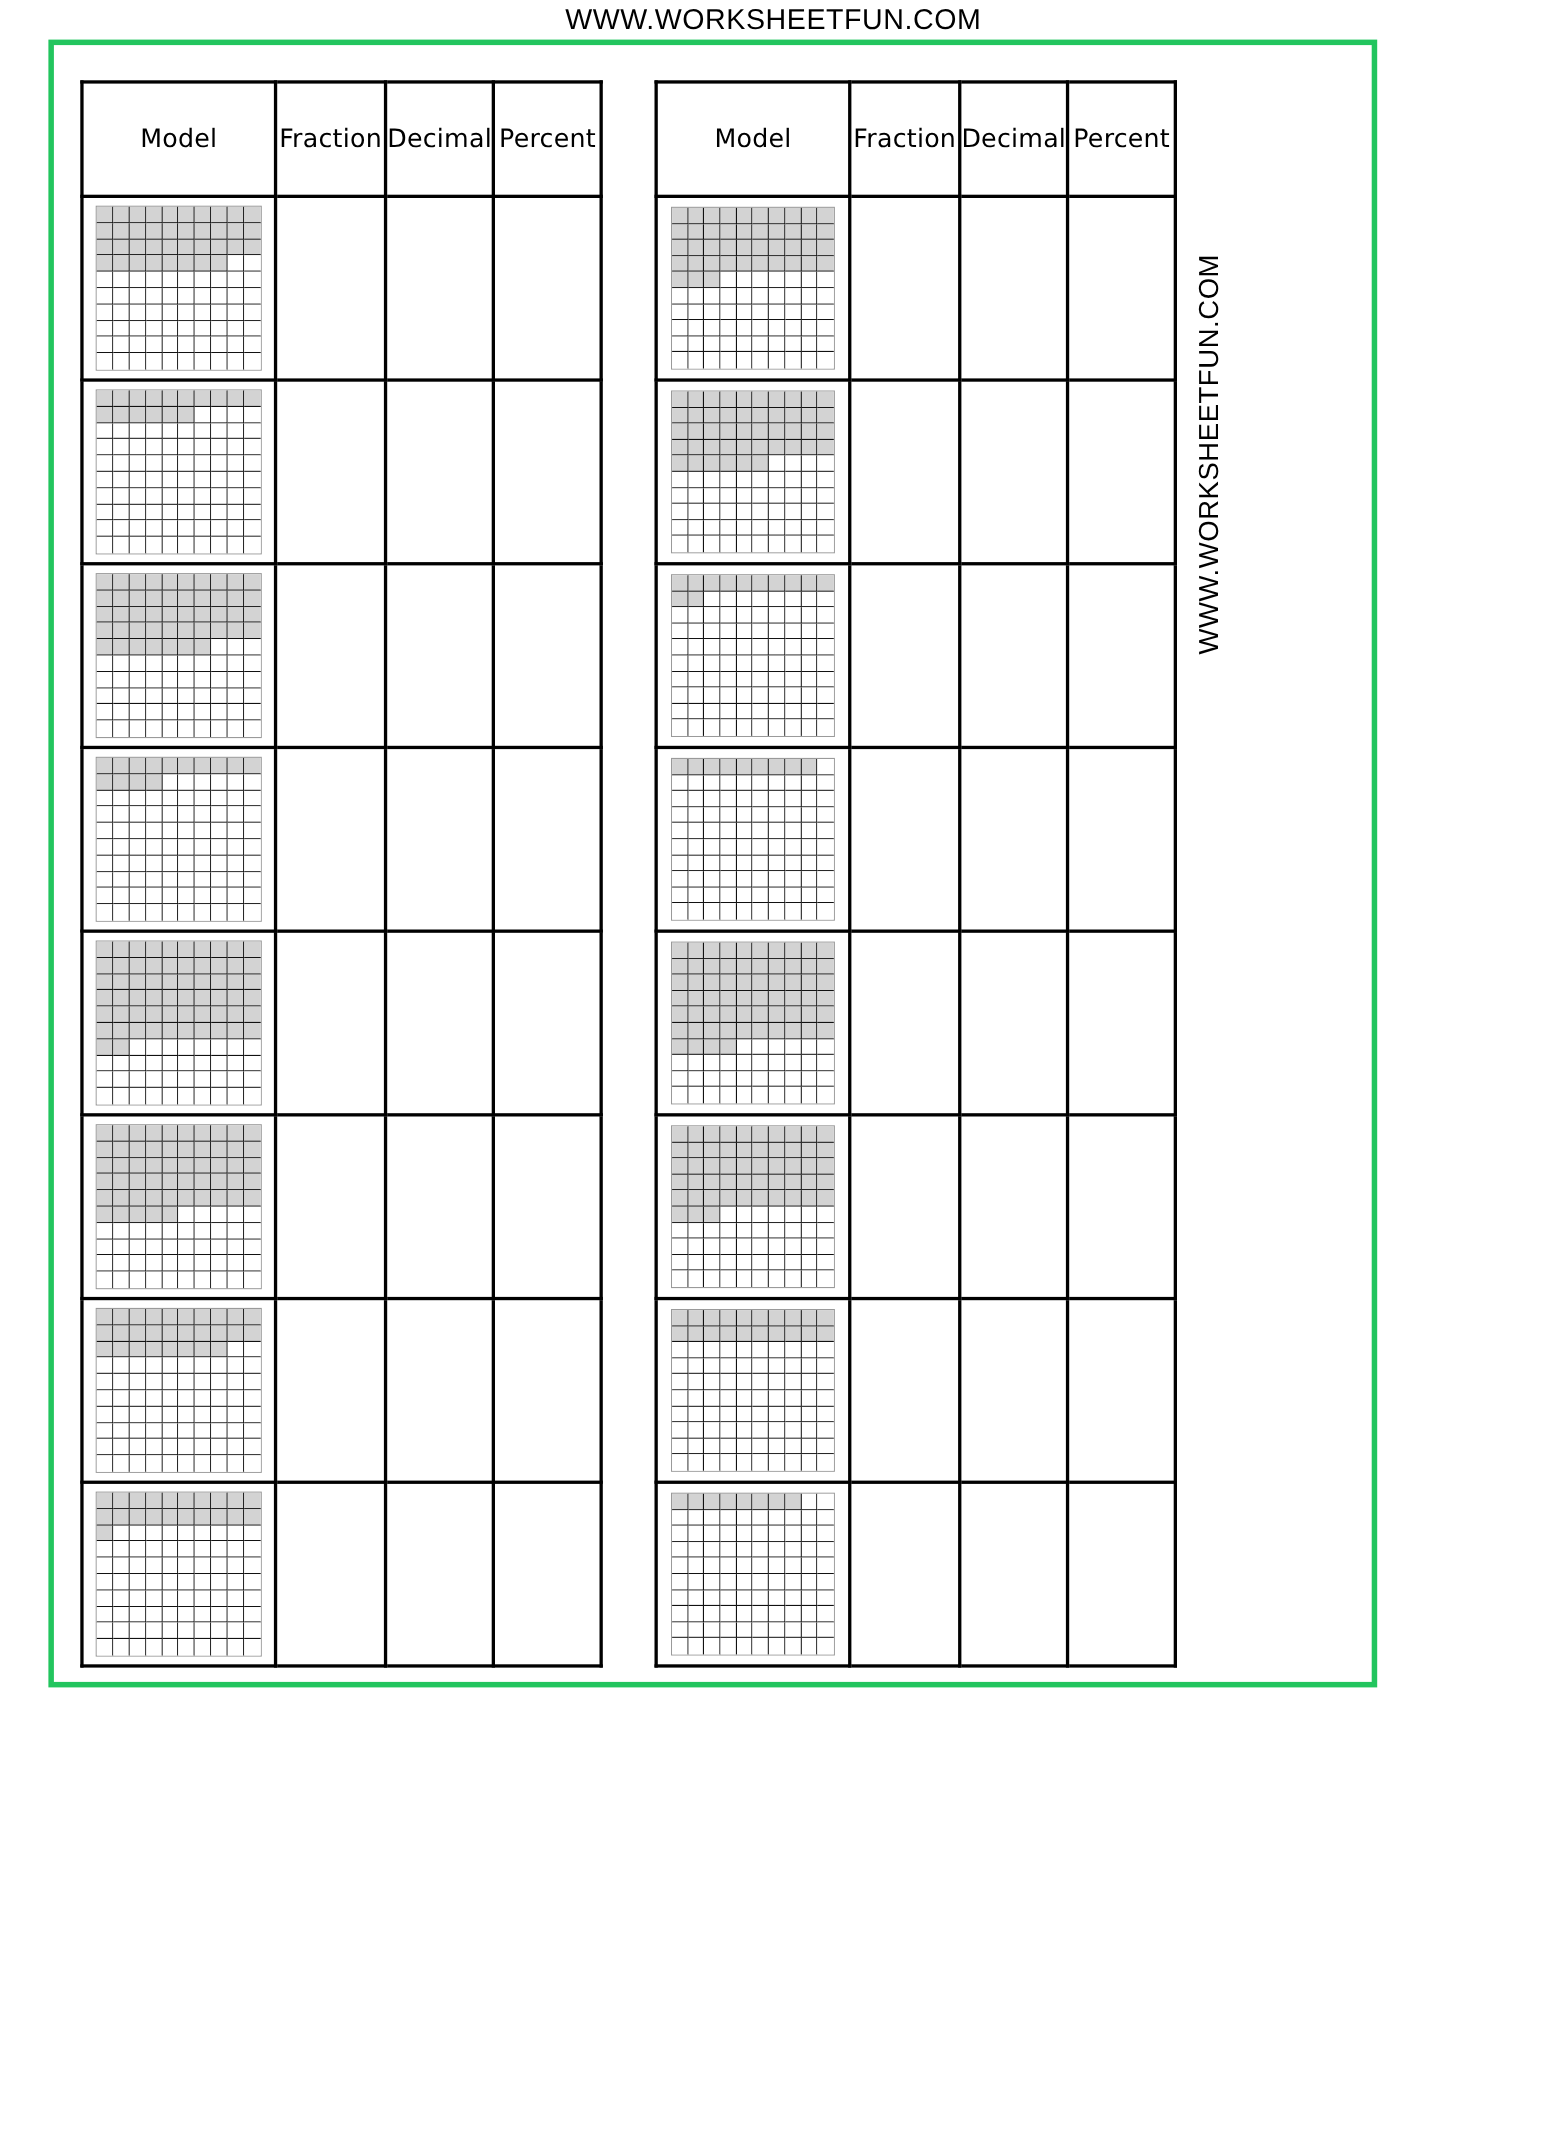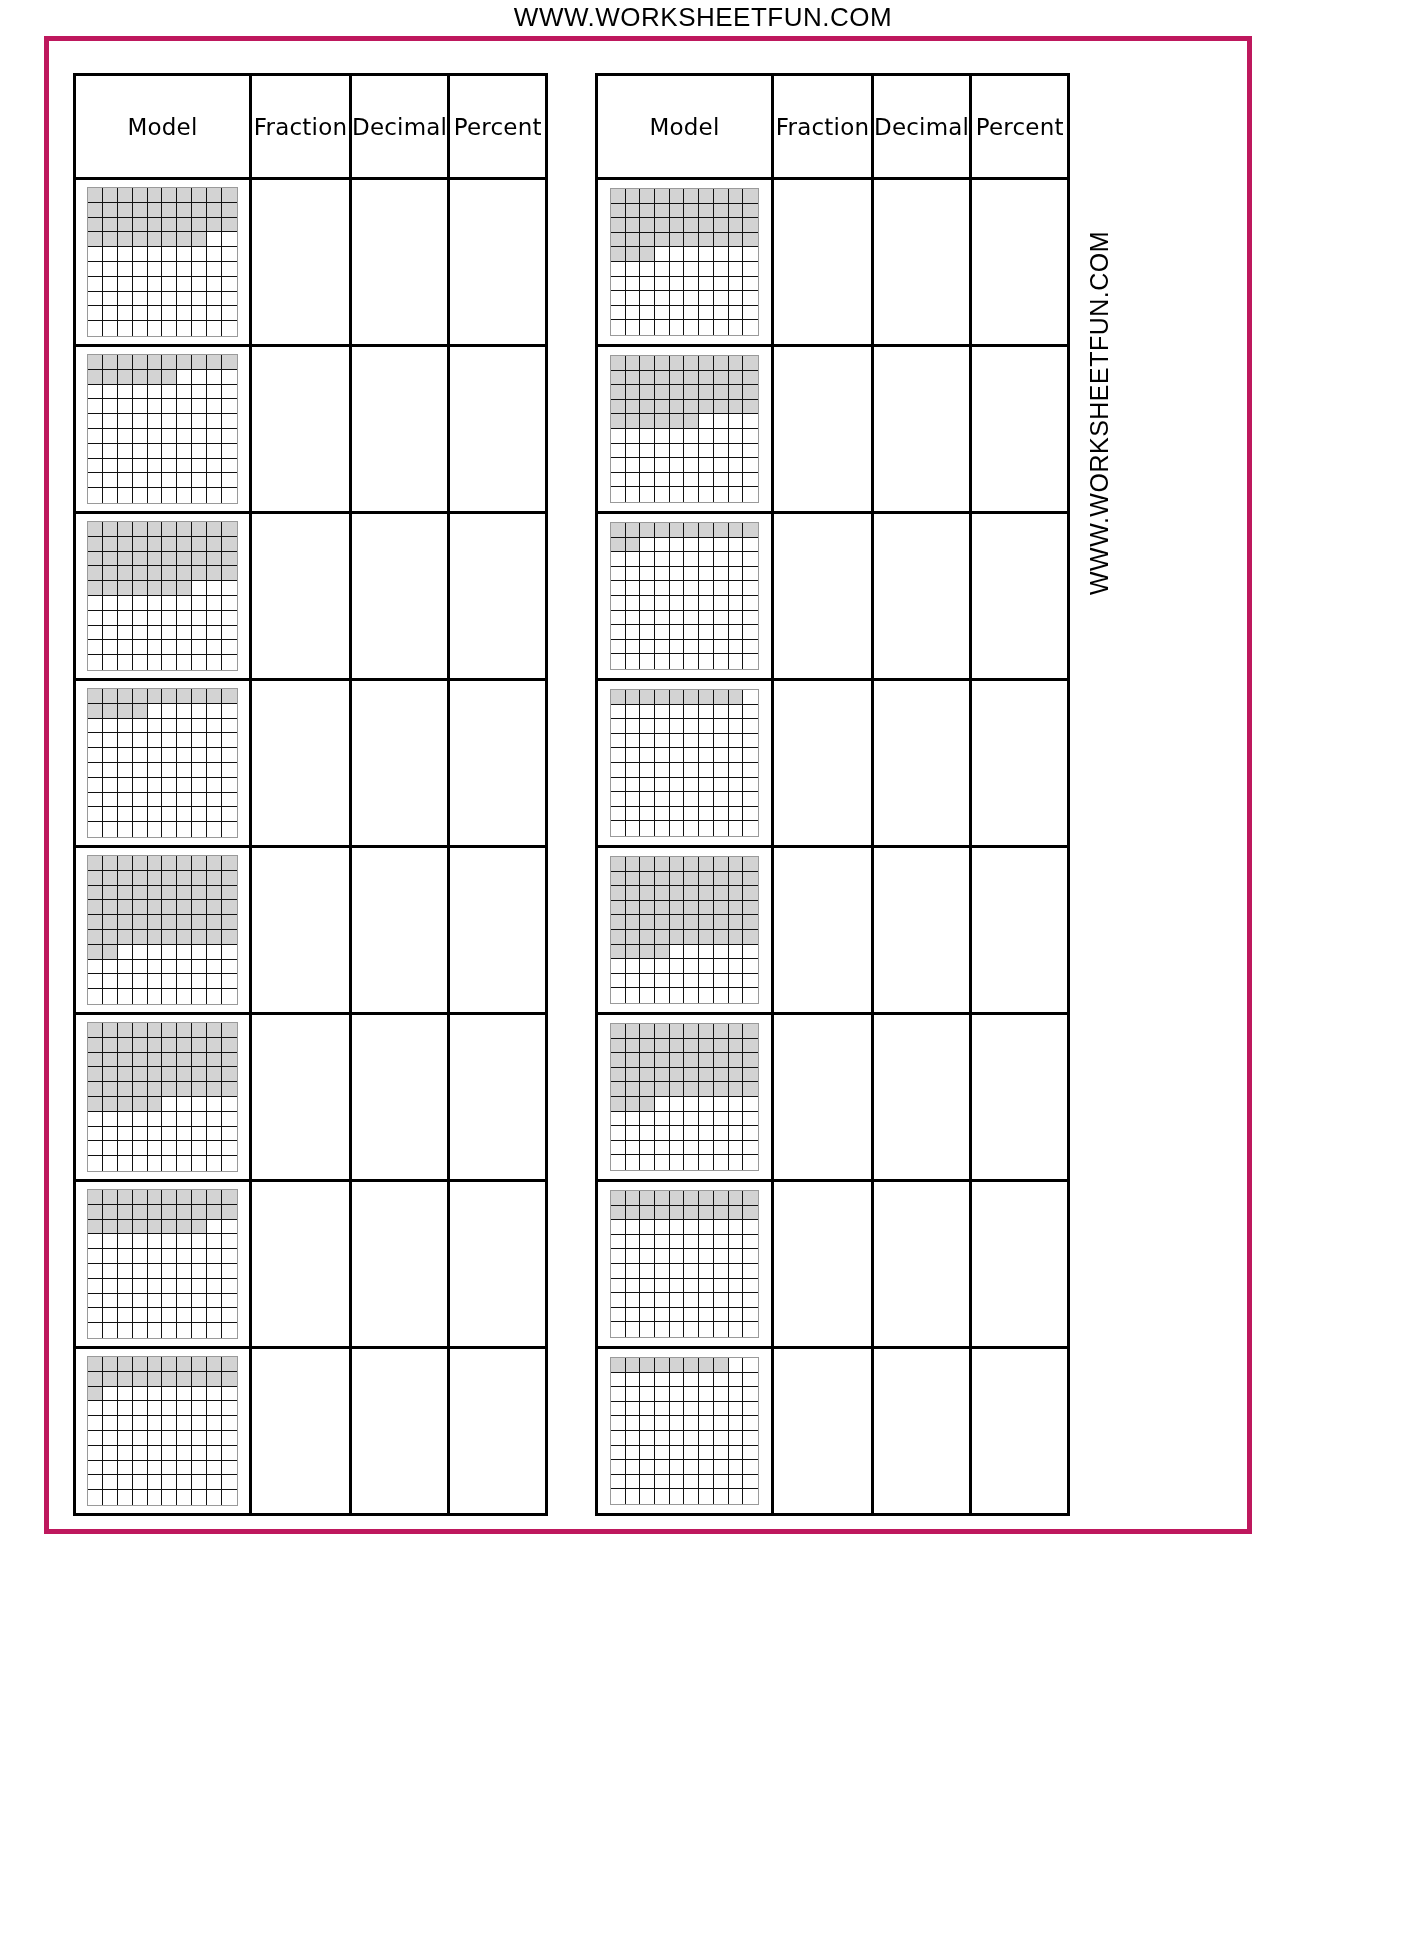--- a/index.html
+++ b/index.html
@@ -23,21 +23,21 @@
     font-size: 26px;
     letter-spacing: 0.5px;
     color: #000;
   }
 
   
   .page-frame {
     position: absolute;
     left: 44px; top: 36px;
     width: 1208px; height: 1498px;
-    border: 5px solid #be185d;
+    border: 5px solid #22c55e;
     background: #fff;
   }
 
   
   .side-banner {
     position: absolute;
     left: 1085px;
     top: 555px;
     width: 460px;
     transform: rotate(-90deg);

